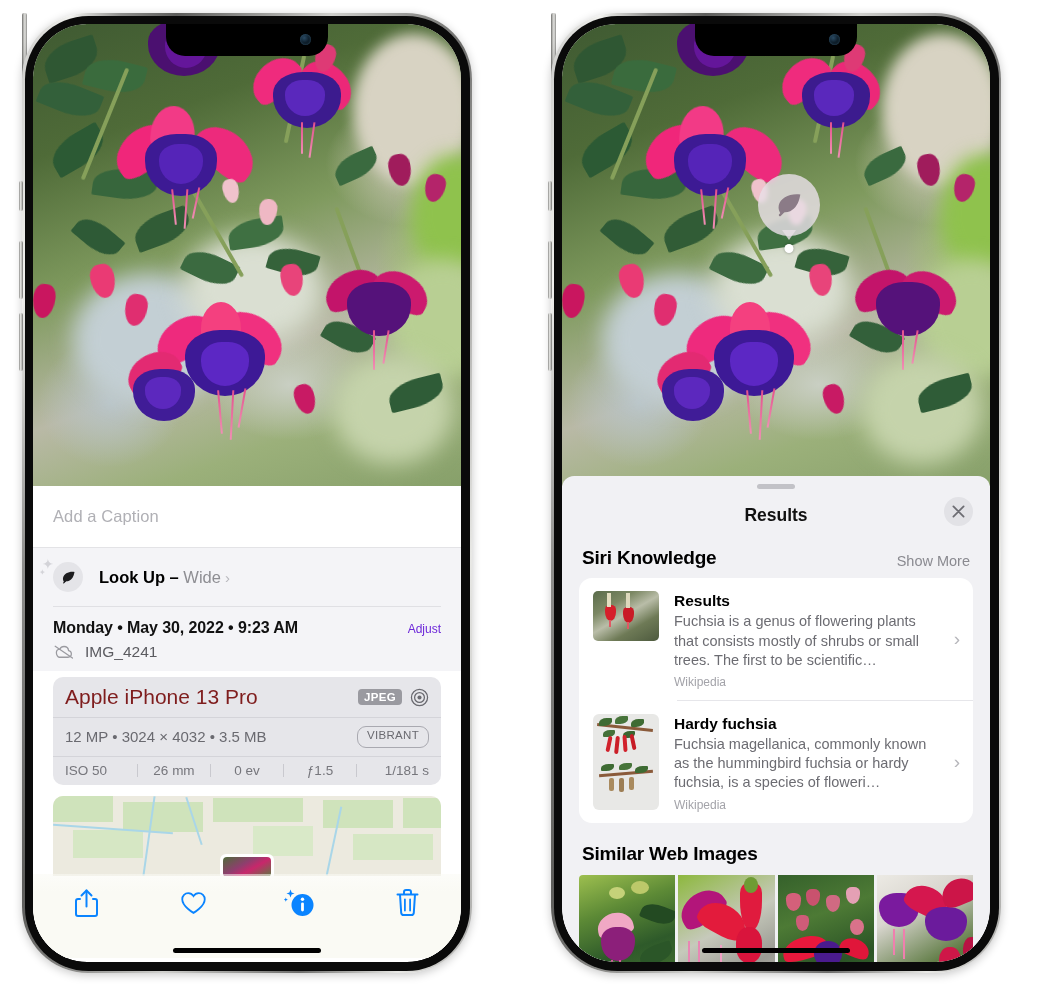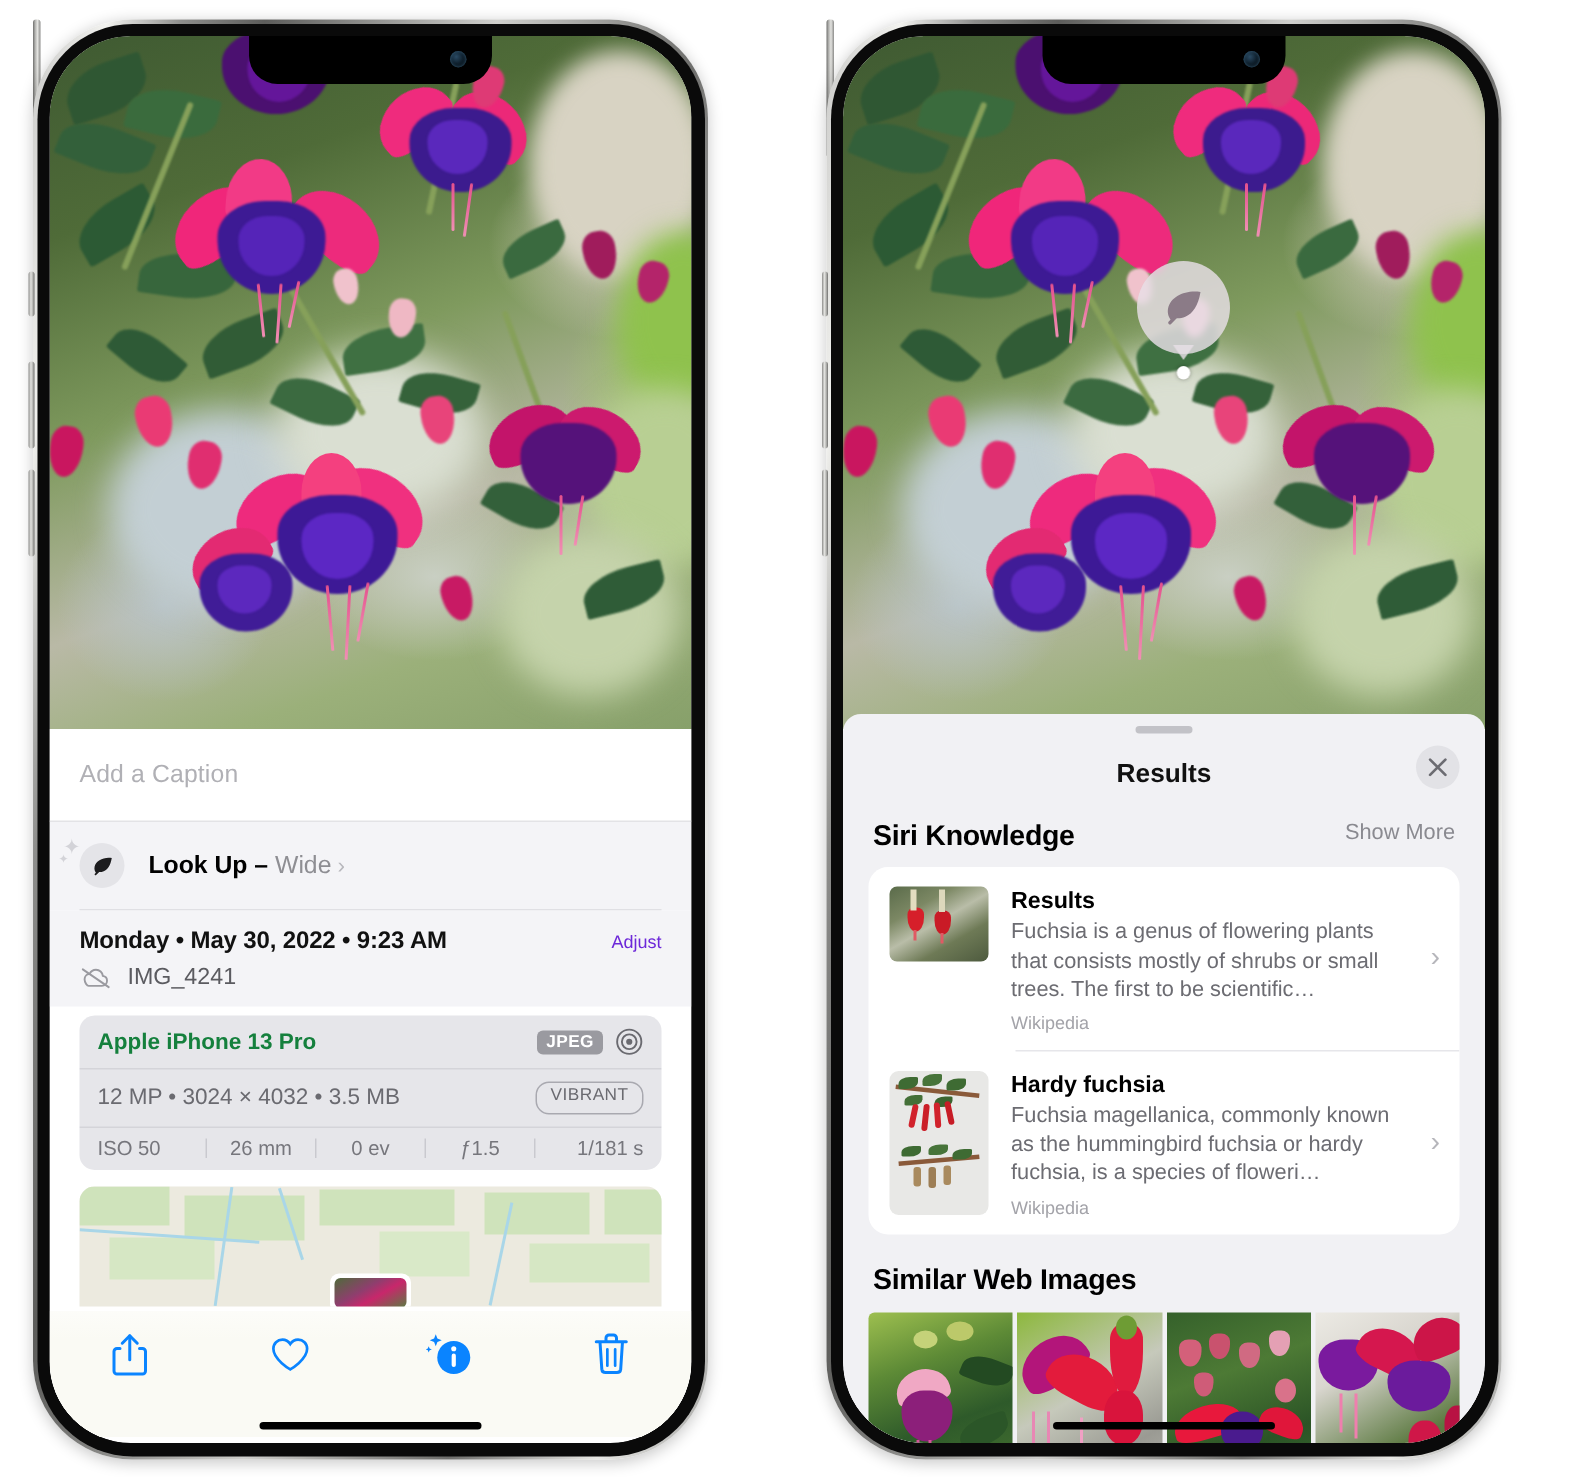--- a/index.html
+++ b/index.html
@@ -135,21 +135,21 @@
   .meta-top { display: flex; align-items: baseline; justify-content: space-between; }
   .meta-date { font-size: 16px; font-weight: 700; color: #111; letter-spacing: -.1px; }
   .meta-adjust { font-size: 12px; color: #6d28d9; }
   .meta-file { display: flex; align-items: center; gap: 10px; margin-top: 6px; }
   .meta-filename { font-size: 15.5px; color: #5b5b60; }
 
   .cam-card {
     margin: 6px 20px 0; background: #e6e6ea; border-radius: 10px; overflow: hidden;
   }
   .cam-head { display: flex; align-items: center; justify-content: space-between; padding: 8px 12px 8px; }
-  .cam-name { font-size: 15px; font-weight: 700; color: #15803d; }
+  .cam-name { font-size: 21px; font-weight: 400; color: #7f1d1d; }
   .cam-head-right { display: flex; align-items: center; gap: 8px; }
   .tag-jpeg {
     background: #9a9aa0; color: #fff; font-size: 11.5px; font-weight: 700;
     padding: 2px 6px; border-radius: 4px; letter-spacing: .3px;
   }
   .aperture-icon { width: 19px; height: 19px; }
   .cam-rule { height: 1px; background: #d4d4d9; }
   .cam-body { padding: 7px 12px 8px; }
   .cam-line { font-size: 15px; color: #6a6a70; line-height: 1.45; }
   .cam-line2 { display: flex; justify-content: space-between; margin-top: 1px; }
@@ -192,21 +192,21 @@
     border-radius: 12px 12px 0 0;
   }
   .grabber { width: 38px; height: 5px; background: #c2c2c7; border-radius: 3px; margin: 8px auto 0; }
   .res-head { position: relative; height: 52px; display: flex; align-items: center; justify-content: center; }
   .res-title { font-size: 17.5px; font-weight: 700; color: #111; }
   .res-close {
     position: absolute; right: 17px; top: 8px; width: 29px; height: 29px; border-radius: 50%;
     background: #e2e2e6; display: flex; align-items: center; justify-content: center;
   }
 
-  .sec-head { display: flex; align-items: flex-start; justify-content: space-between; padding: 6px 20px 9px; }
+  .sec-head { display: flex; align-items: flex-end; justify-content: space-between; padding: 6px 20px 9px; }
   .sec-title { font-size: 19px; font-weight: 700; color: #000; letter-spacing: -.2px; }
   .sec-action { font-size: 14.5px; color: #8a8a90; }
 
   .kn-card { margin: 0 17px; background: #fff; border-radius: 13px; overflow: hidden; }
   .kn-row { display: flex; padding: 13px 14px 11px; position: relative; }
   .kn-rule { height: 1px; background: #e6e6ea; margin-left: 98px; }
   .kn-thumb { width: 66px; height: 50px; border-radius: 5px; flex: 0 0 auto; margin-right: 15px; overflow: hidden; position: relative; }
   .kn-thumb.tall { height: 96px; border-radius: 6px; }
   .kn-body { flex: 1; min-width: 0; padding-right: 20px; }
   .kn-title { font-size: 15.5px; font-weight: 700; color: #000; line-height: 1.25; }

